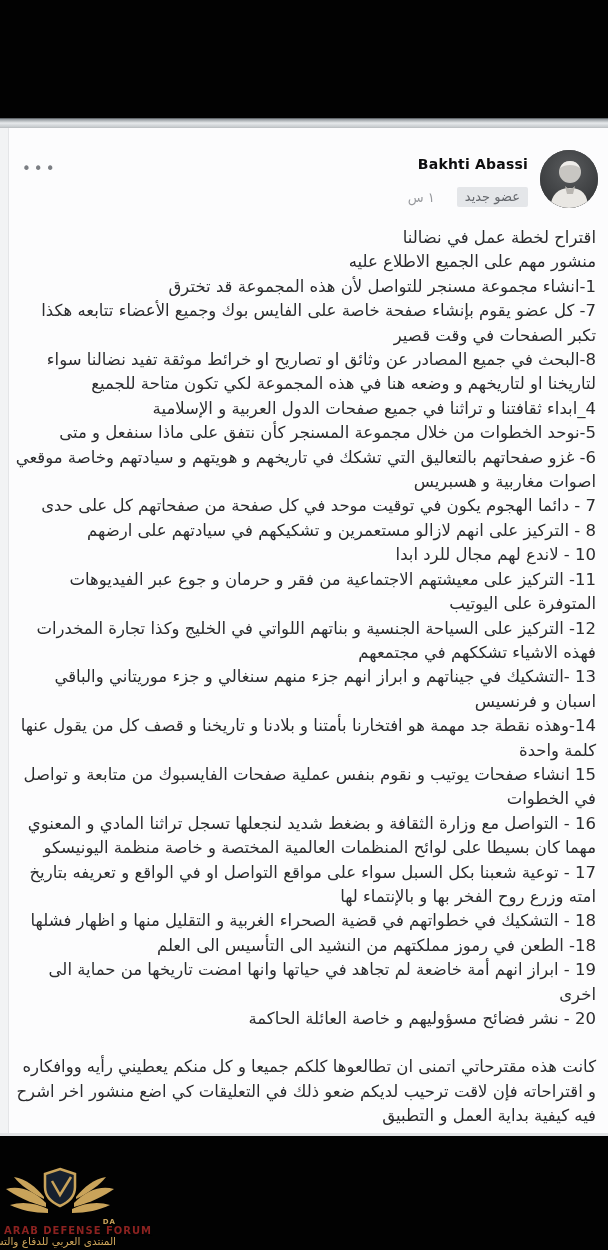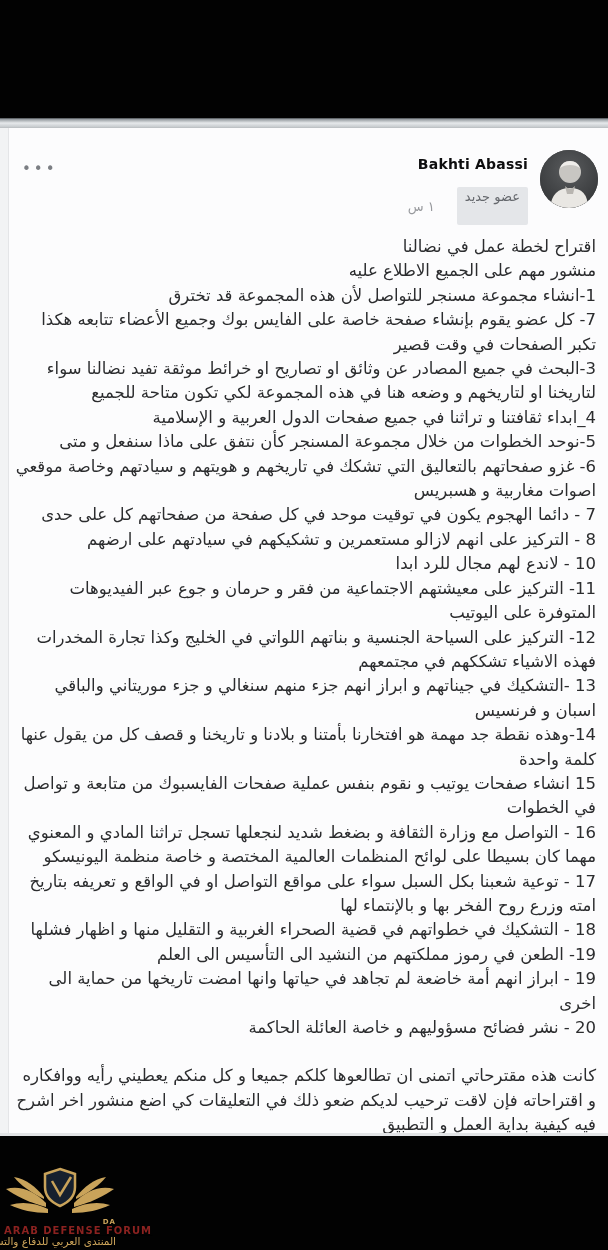--- a/index.html
+++ b/index.html
@@ -46,21 +46,21 @@
   .author{
     font-size:14px;font-weight:bold;color:#0e0e0f;
     line-height:24px;letter-spacing:.2px;
   }
   .meta-row{
     display:flex;align-items:center;gap:22px;margin-top:11px;
   }
   .timestamp{color:#97999d;font-size:13px;}
   .badge{
     background:#e4e6e9;color:#65686d;font-size:13px;
-    padding:2px 8px 21px;border-radius:2px;
+    padding:2px 8px 3px;border-radius:2px;
   }
   .avatar{
     width:58px;height:58px;border-radius:50%;overflow:hidden;
     margin-left:12px;flex:none;background:#3d3f41;
   }
   
   .post-body{
     direction:rtl;
     text-align:right;
     font-size:16.5px;
@@ -127,36 +127,36 @@
       </div>
     </div>
   </div>
 
   <div class="post-body">
     <div>
         <p class="line">اقتراح لخطة عمل في نضالنا</p>
         <p class="line">منشور مهم على الجميع الاطلاع عليه</p>
         <p class="line">1-انشاء مجموعة مسنجر للتواصل لأن هذه المجموعة قد تخترق</p>
         <p class="line">7- كل عضو يقوم بإنشاء صفحة خاصة على الفايس بوك وجميع الأعضاء تتابعه هكذا تكبر الصفحات في وقت قصير</p>
-        <p class="line">3-البحث في جميع المصادر عن وثائق او تصاريح او خرائط موثقة تفيد نضالنا سواء لتاريخنا او لتاريخهم و وضعه هنا في هذه المجموعة لكي تكون متاحة للجميع</p>
+        <p class="line">8-البحث في جميع المصادر عن وثائق او تصاريح او خرائط موثقة تفيد نضالنا سواء لتاريخنا او لتاريخهم و وضعه هنا في هذه المجموعة لكي تكون متاحة للجميع</p>
         <p class="line">4_ابداء ثقافتنا و تراثنا في جميع صفحات الدول العربية و الإسلامية</p>
         <p class="line">5-نوحد الخطوات من خلال مجموعة المسنجر كأن نتفق على ماذا سنفعل و متى</p>
         <p class="line">6- غزو صفحاتهم بالتعاليق التي تشكك في تاريخهم و هويتهم و سيادتهم وخاصة موقعي اصوات مغاربية و هسبريس</p>
         <p class="line">7 - دائما الهجوم يكون في توقيت موحد في كل صفحة من صفحاتهم كل على حدى</p>
         <p class="line">8 - التركيز على انهم لازالو مستعمرين و تشكيكهم في سيادتهم على ارضهم</p>
         <p class="line">10 - لاندع لهم مجال للرد ابدا</p>
         <p class="line">11- التركيز على معيشتهم الاجتماعية من فقر و حرمان و جوع عبر الفيديوهات المتوفرة على اليوتيب</p>
         <p class="line">12- التركيز على السياحة الجنسية و بناتهم اللواتي في الخليج وكذا تجارة المخدرات فهذه الاشياء تشككهم في مجتمعهم</p>
         <p class="line">13 -التشكيك في جيناتهم و ابراز انهم جزء منهم سنغالي و جزء موريتاني والباقي اسبان و فرنسيس</p>
         <p class="line">14-وهذه نقطة جد مهمة هو افتخارنا بأمتنا و بلادنا و تاريخنا و قصف كل من يقول عنها كلمة واحدة</p>
         <p class="line">15 انشاء صفحات يوتيب و نقوم بنفس عملية صفحات الفايسبوك من متابعة و تواصل في الخطوات</p>
         <p class="line">16 - التواصل مع وزارة الثقافة و بضغط شديد لنجعلها تسجل تراثنا المادي و المعنوي مهما كان بسيطا على لوائح المنظمات العالمية المختصة و خاصة منظمة اليونيسكو</p>
         <p class="line">17 - توعية شعبنا بكل السبل سواء على مواقع التواصل او في الواقع و تعريفه بتاريخ امته وزرع روح الفخر بها و بالإنتماء لها</p>
         <p class="line">18 - التشكيك في خطواتهم في قضية الصحراء الغربية و التقليل منها و اظهار فشلها</p>
-        <p class="line">19- الطعن في رموز مملكتهم من النشيد الى التأسيس الى العلم</p>
+        <p class="line">18- الطعن في رموز مملكتهم من النشيد الى التأسيس الى العلم</p>
         <p class="line">19 - ابراز انهم أمة خاضعة لم تجاهد في حياتها وانها امضت تاريخها من حماية الى اخرى</p>
         <p class="line">20 - نشر فضائح مسؤوليهم و خاصة العائلة الحاكمة</p>
       </div>
     <p class="line closing">كانت هذه مقترحاتي اتمنى ان تطالعوها كلكم جميعا و كل منكم يعطيني رأيه ووافكاره و اقتراحاته فإن لاقت ترحيب لديكم ضعو ذلك في التعليقات كي اضع منشور اخر اشرح فيه كيفية بداية العمل و التطبيق</p>
   </div>
 </div>
 
 <div class="bottom-band">
   <div class="forum-logo">
     <svg width="112" height="54" viewBox="0 0 112 54">

